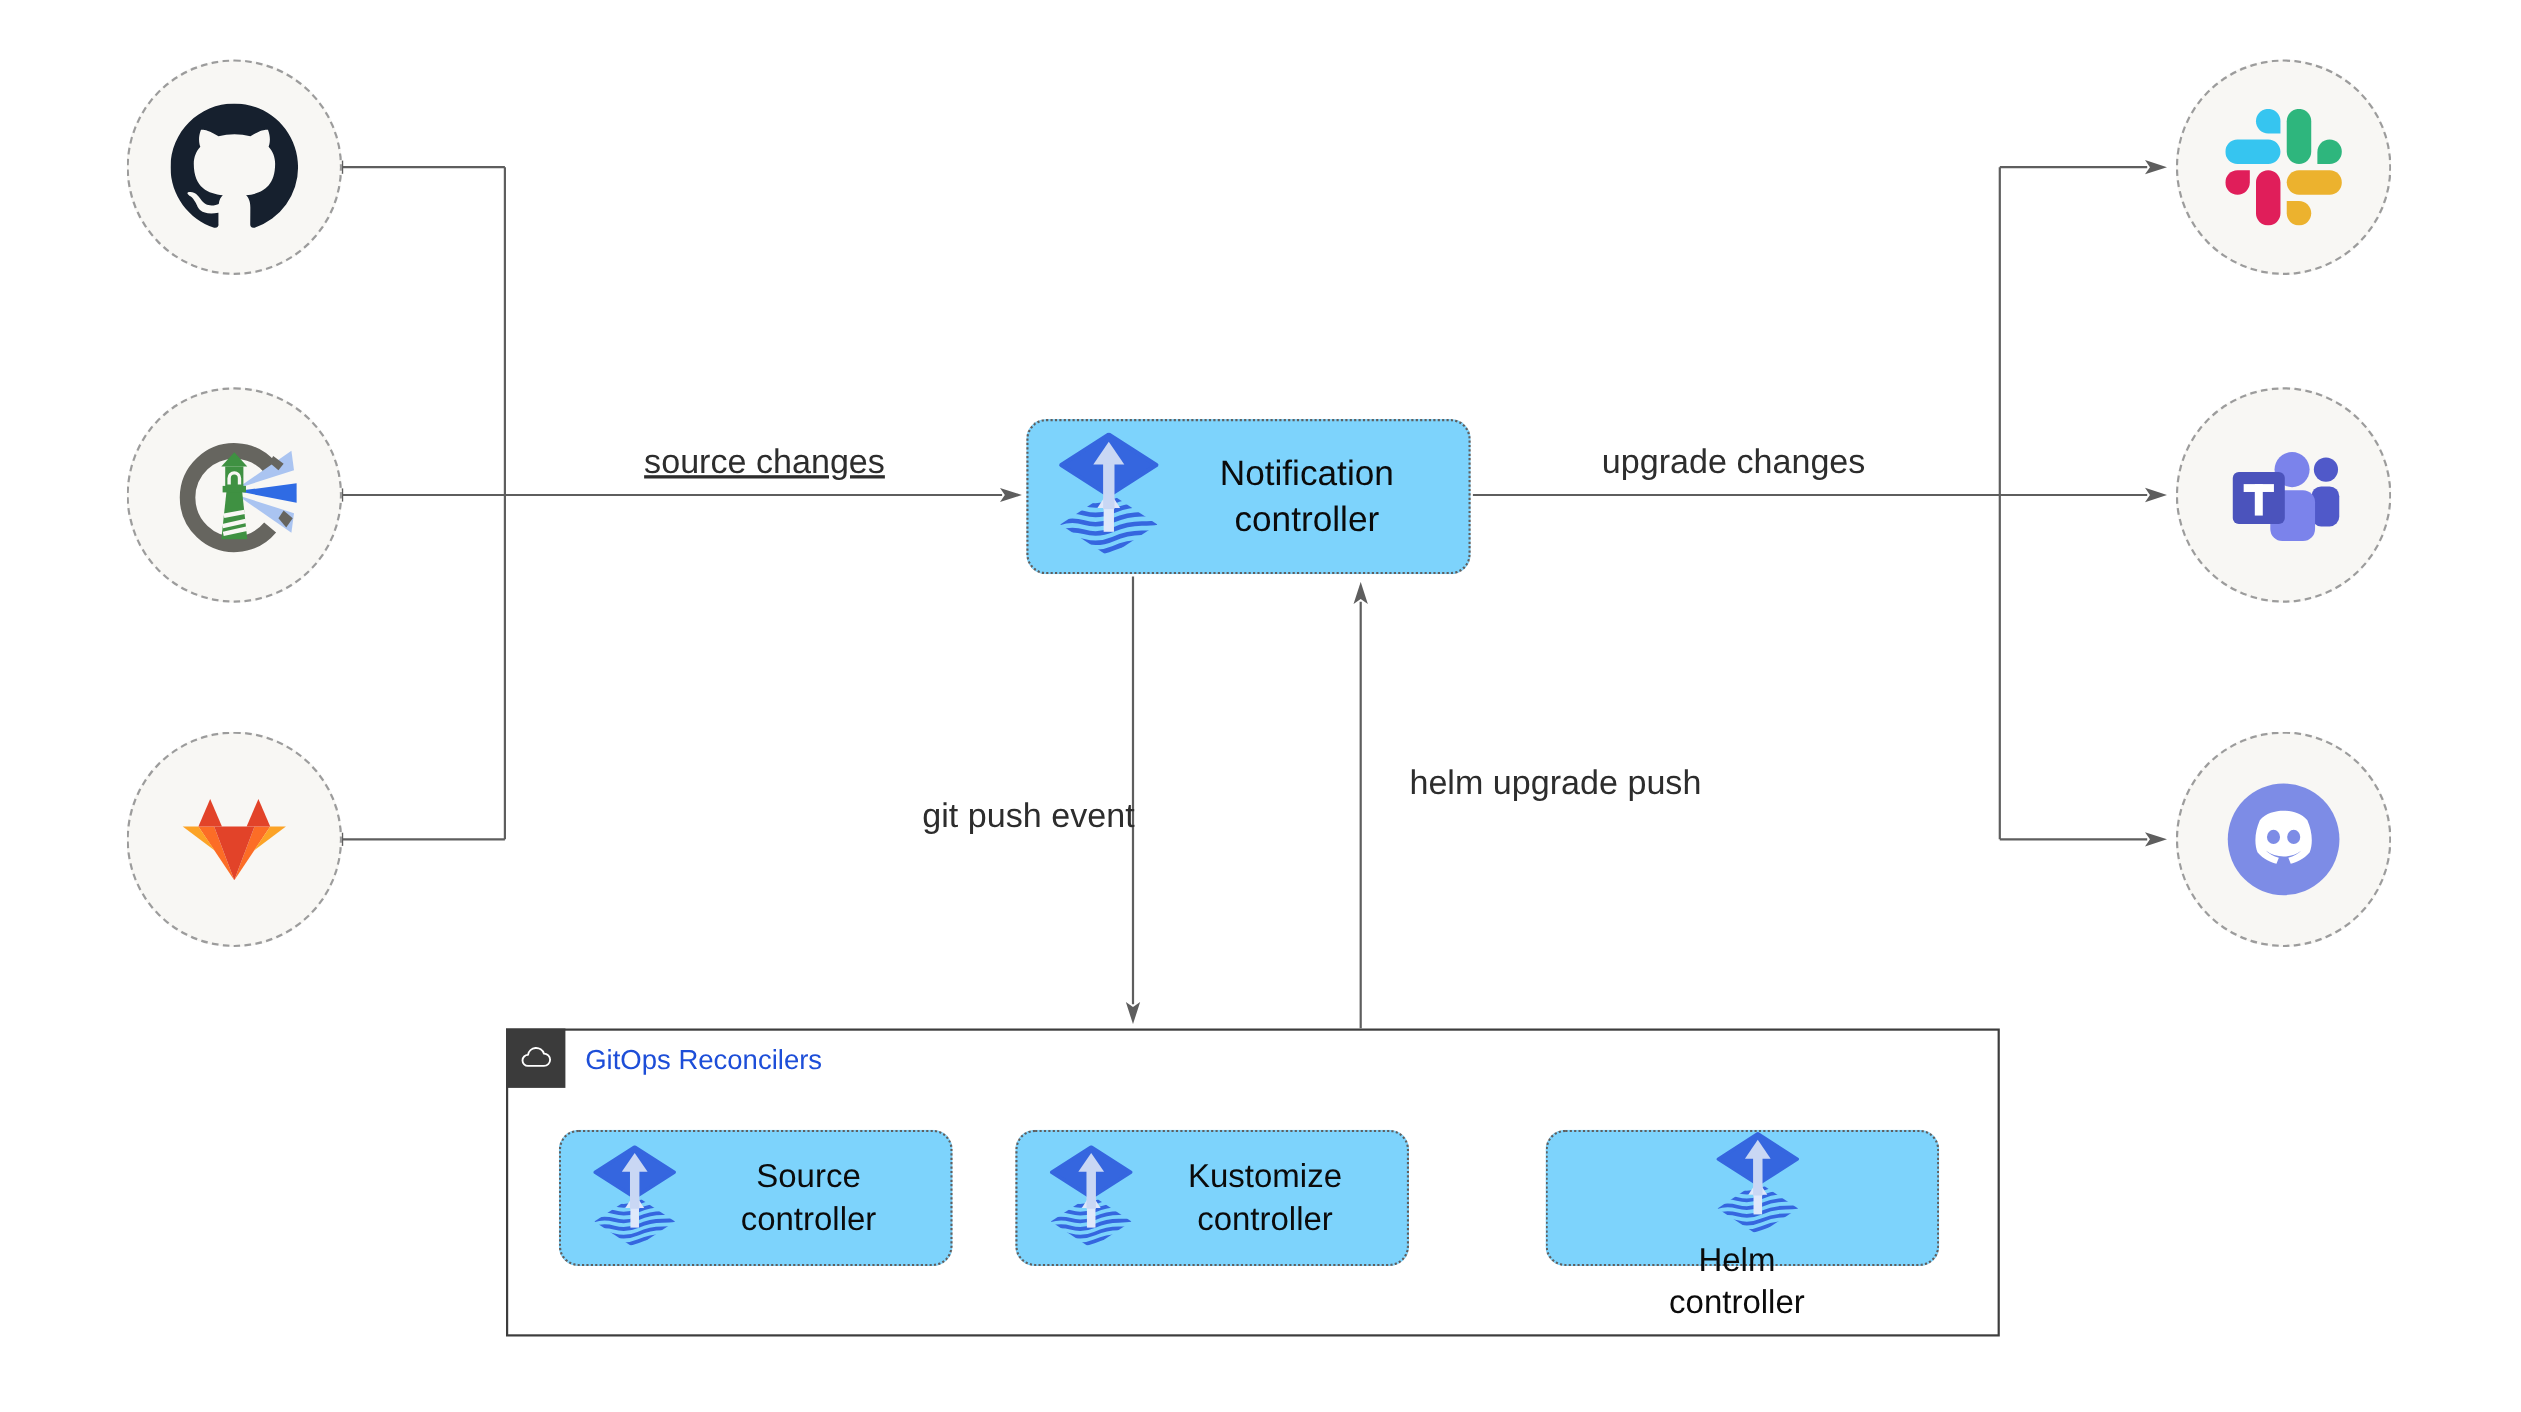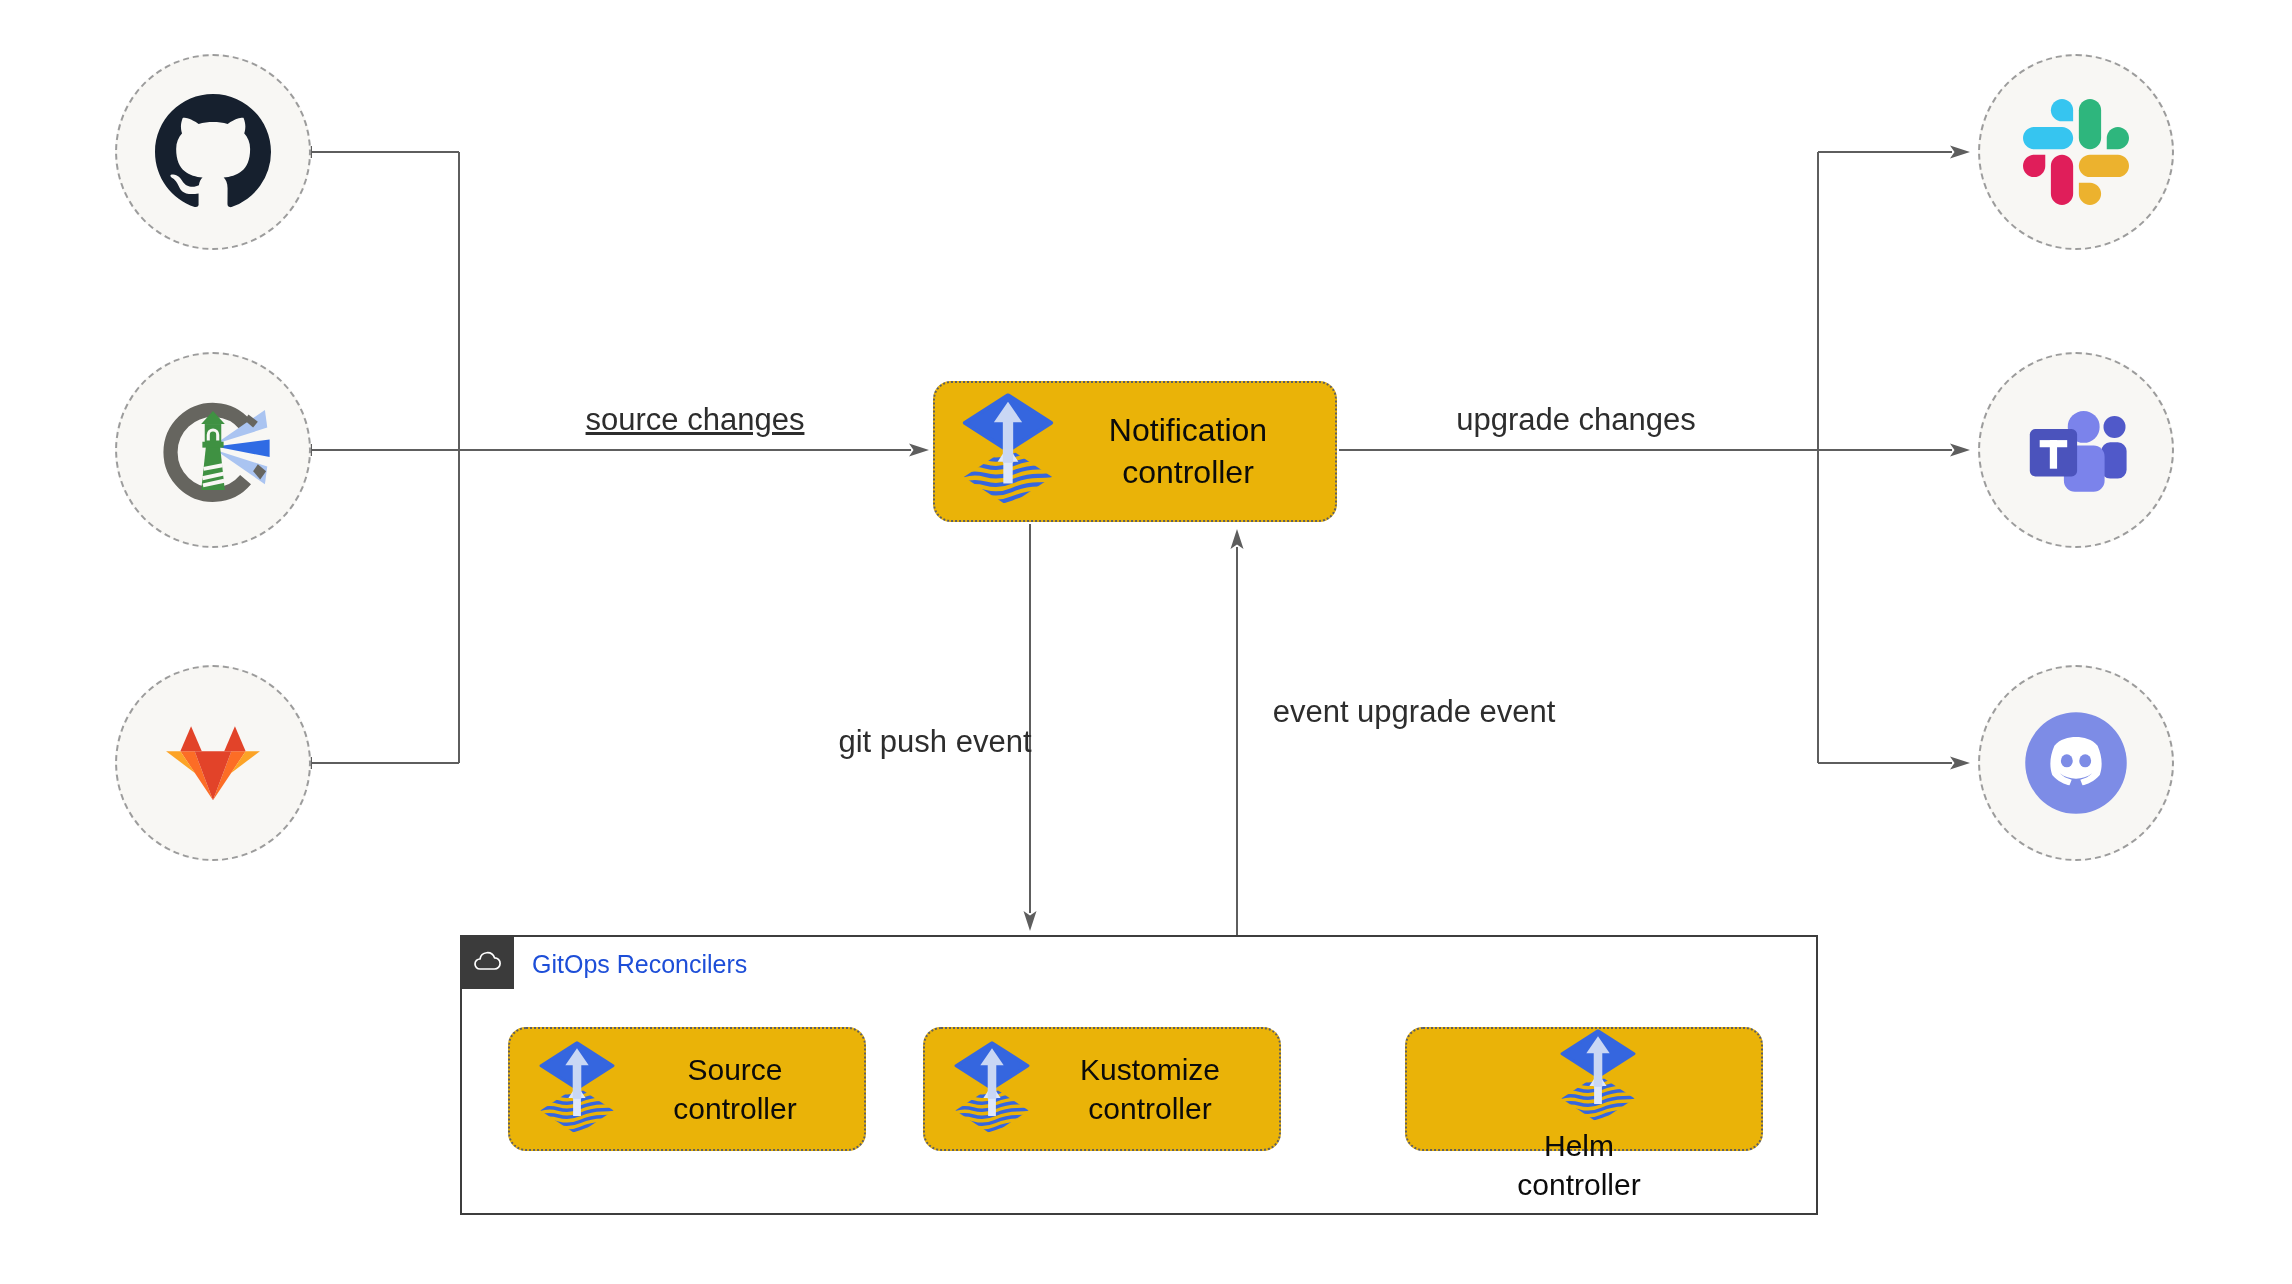--- a/index.html
+++ b/index.html
@@ -8,21 +8,21 @@
     font-family:"Liberation Sans", sans-serif;overflow:hidden;
   }
   svg.wires{position:absolute;left:0;top:0;z-index:1;}
   .node-circle{
     position:absolute;width:196px;height:196px;border-radius:50%;
     border:2px dashed #9c9c9c;background:#f8f7f4;box-sizing:border-box;
     display:flex;align-items:center;justify-content:center;z-index:2;
   }
   .ctrl-box{
     position:absolute;display:flex;align-items:center;box-sizing:border-box;
-    background:#eab308;border:2px dotted #5f5f5f;border-radius:18px;z-index:2;
+    background:#7dd3fc;border:2px dotted #5f5f5f;border-radius:18px;z-index:2;
   }
   .ctrl-box .flux-wrap{flex:0 0 auto;display:flex;align-items:center;}
   .ctrl-label{
     flex:1 1 auto;text-align:center;color:#0b0b0b;line-height:1.3;
   }
   .notif-box{left:933px;top:381px;width:404px;height:141px;}
   .notif-box .flux-wrap{margin-left:26px;}
   .notif-box .ctrl-label{font-size:32px;padding-right:14px;}
   .small-box{top:1027px;width:358px;height:124px;}
   .small-box .flux-wrap{margin-left:28px;}
@@ -192,21 +192,21 @@
     </span>
     <div class="ctrl-label">
       <div>Notification</div>
       <div>controller</div>
     </div>
   </div>
 
   <div class="edge-label lbl-source">source changes</div>
   <div class="edge-label lbl-cluster">upgrade changes</div>
   <div class="edge-label lbl-gitpush">git push event</div>
-  <div class="edge-label lbl-helmupg">event upgrade event</div>
+  <div class="edge-label lbl-helmupg">helm upgrade push</div>
 
   <div class="gitops-box">
     <div class="gitops-chip">
       <svg width="32" height="24" viewBox="0 0 32 24">
         <path d="M9 19 a5 5 0 0 1 0-10 a7.5 7.5 0 0 1 14.5-1.2 A5.5 5.5 0 0 1 23.5 19 Z" fill="none" stroke="#ffffff" stroke-width="1.7" stroke-linejoin="round"></path>
       </svg>
     </div>
     <div class="gitops-title">GitOps Reconcilers</div>
   </div>
 

